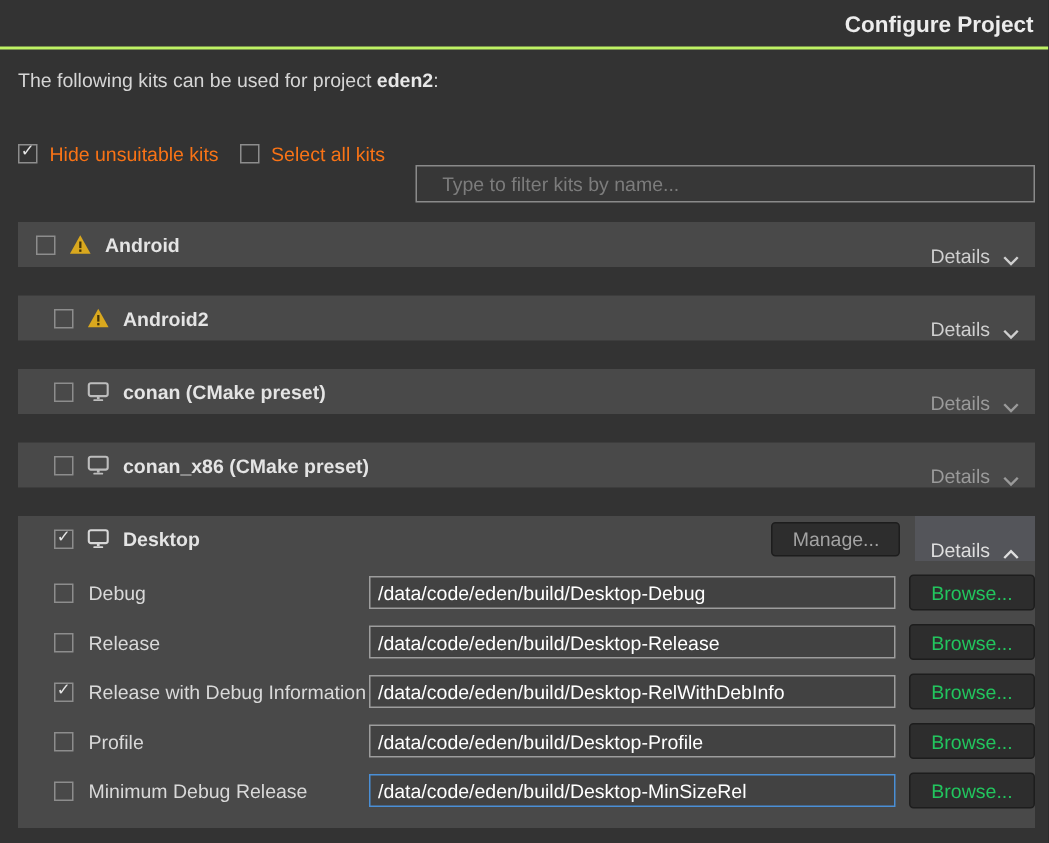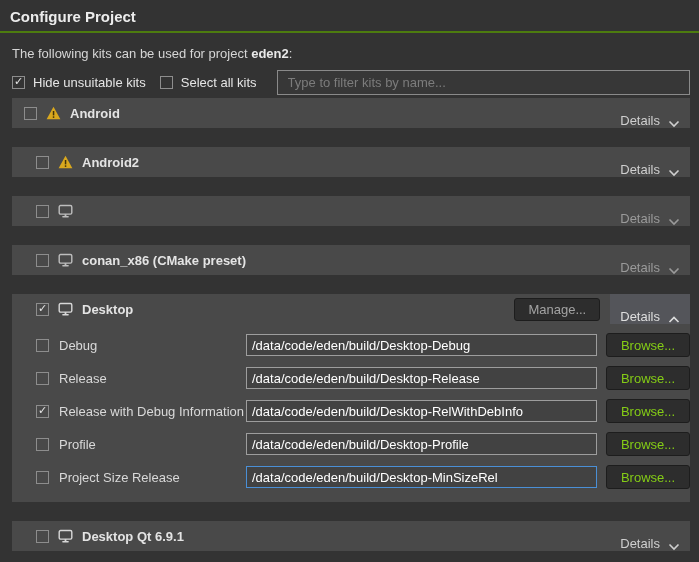--- a/index.html
+++ b/index.html
@@ -9,21 +9,22 @@
     width: 699px; height: 562px;
     background: #333333;
     color: #d6d6d6;
     overflow: hidden;
     position: relative;
     font-size: 13px;
   }
   
   .hdr {
     padding: 8px 10px 6px 10px;
-    border-bottom: 2px solid #4d7c0f;
+    border-bottom: 2px solid #bef264;
+    text-align: right;
   }
   .hdr-title {
     font-size: 15px; font-weight: bold; color: #ececec;
   }
   
   .intro { margin: 13px 12px 0 12px; color: #d6d6d6; }
   .intro b { color: #e8e8e8; }
   
   .toolbar {
     margin: 9px 9px 0 12px;
@@ -32,39 +33,40 @@
   .cb-group { display: flex; align-items: center; margin-right: 14px; cursor: default; }
   .cb {
     width: 13px; height: 13px;
     border: 1px solid #8d8d8d;
     background: transparent;
     display: inline-flex; align-items: center; justify-content: center;
     font-size: 11px; line-height: 11px; color: #e6e6e6;
     flex: none;
   }
   .cb span { position: relative; top: -1px; }
-  .cb-label { margin-left: 8px; color: #e5e5e5; }
+  .cb-label { margin-left: 8px; color: #f97316; }
   .filter-input {
     flex: 1; height: 25px;
     margin-left: 6px;
     background: #373737;
     border: 1px solid #8a8a8a;
     color: #e0e0e0;
-    padding: 0 10px;
+    padding: 0 17px;
     font-family: "Liberation Sans", sans-serif;
     font-size: 13px;
     outline: none;
+    margin-top: 40px;
   }
   .filter-input::placeholder { color: #7c7c7c; }
   
   .kit-row, .kit-section {
     margin: 19px 9px 0 12px;
     background: #494949;
   }
-  .kit-row { margin-top: 3px; }
+  .kit-row { margin-top: 13px; }
   .kit-row ~ .kit-row, .kit-section, .kit-section ~ .kit-row { margin-top: 19px; padding-left: 12px; }
   .kit-head {
     height: 30px;
     display: flex; align-items: center;
     padding-left: 12px;
   }
   .kit-head .cb { margin-right: 9px; }
   .kit-icon { margin-right: 9px; display: inline-flex; flex: none; }
   .kit-name { font-weight: bold; color: #e4e4e4; }
   .spacer { flex: 1; }
@@ -105,21 +107,21 @@
     outline: none;
     min-width: 0;
   }
   .path-input.focused { border: 1px solid #4a8fd6; }
   .browse-btn {
     width: 84px; height: 24px;
     margin-left: 9px; margin-right: 0;
     background: #2d2d2d;
     border: 1px solid #1d1d1d;
     border-radius: 3px;
-    color: #84cc16;
+    color: #22c55e;
     font-family: "Liberation Sans", sans-serif;
     font-size: 13px;
     flex: none;
   }
 </style>
 </head>
 <body>
 
 <div class="screen">
 
@@ -188,20 +190,21 @@
   <div class="kit-row">
     <div class="kit-head">
       <span class="cb"></span>
       <span class="kit-icon">
         <svg width="15" height="14" viewBox="0 0 15 14">
             <rect x="1.2" y="1.5" width="12.6" height="8.6" rx="1.4" fill="none" stroke="#bdbdbd" stroke-width="1.4"></rect>
             <rect x="6.6" y="10.1" width="1.8" height="2" fill="#bdbdbd"></rect>
             <rect x="4.2" y="12.1" width="6.6" height="1.3" rx="0.6" fill="#bdbdbd"></rect>
           </svg>
       </span>
+      <span class="kit-name">conan (CMake preset)</span>
       <span class="spacer"></span>
       <span class="details-toggle dim">
         <span>Details</span>
         <svg width="12" height="8" viewBox="0 0 12 8">
             <polyline points="1.5,1.5 6,6 10.5,1.5" fill="none" stroke="#9a9a9a" stroke-width="1.6"></polyline>
           </svg>
       </span>
     </div>
   </div>
 
@@ -285,21 +288,21 @@
           <span class="cb"></span>
           <span class="cfg-label">Profile</span>
         </span>
         <input class="path-input" value="/data/code/eden/build/Desktop-Profile" style="">
         <button class="browse-btn">Browse...</button>
       </div>
 
       <div class="cfg-row">
         <span class="cfg-left">
           <span class="cb"></span>
-          <span class="cfg-label">Project Size Release</span>
+          <span class="cfg-label">Minimum Debug Release</span>
         </span>
         <input class="path-input focused" value="/data/code/eden/build/Desktop-MinSizeRel" style="">
         <button class="browse-btn">Browse...</button>
       </div>
 
     </div>
   </div>
 
   <div class="kit-row">
     <div class="kit-head">

